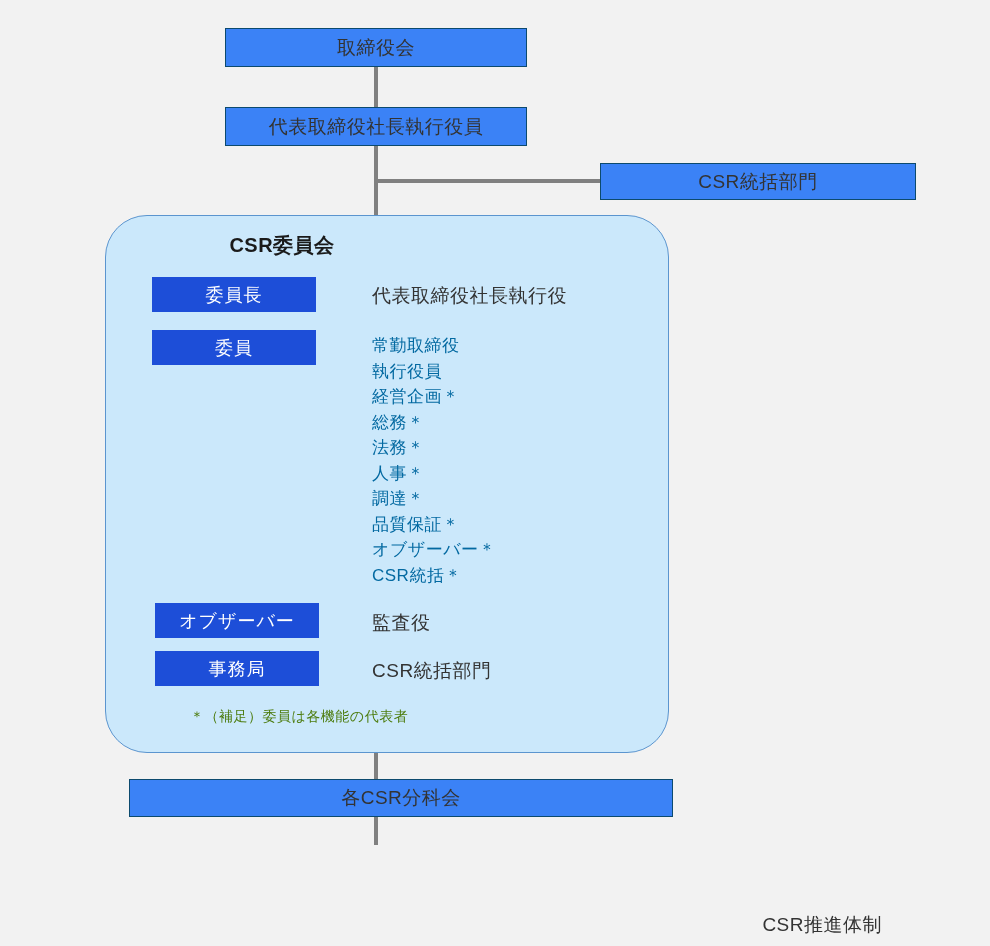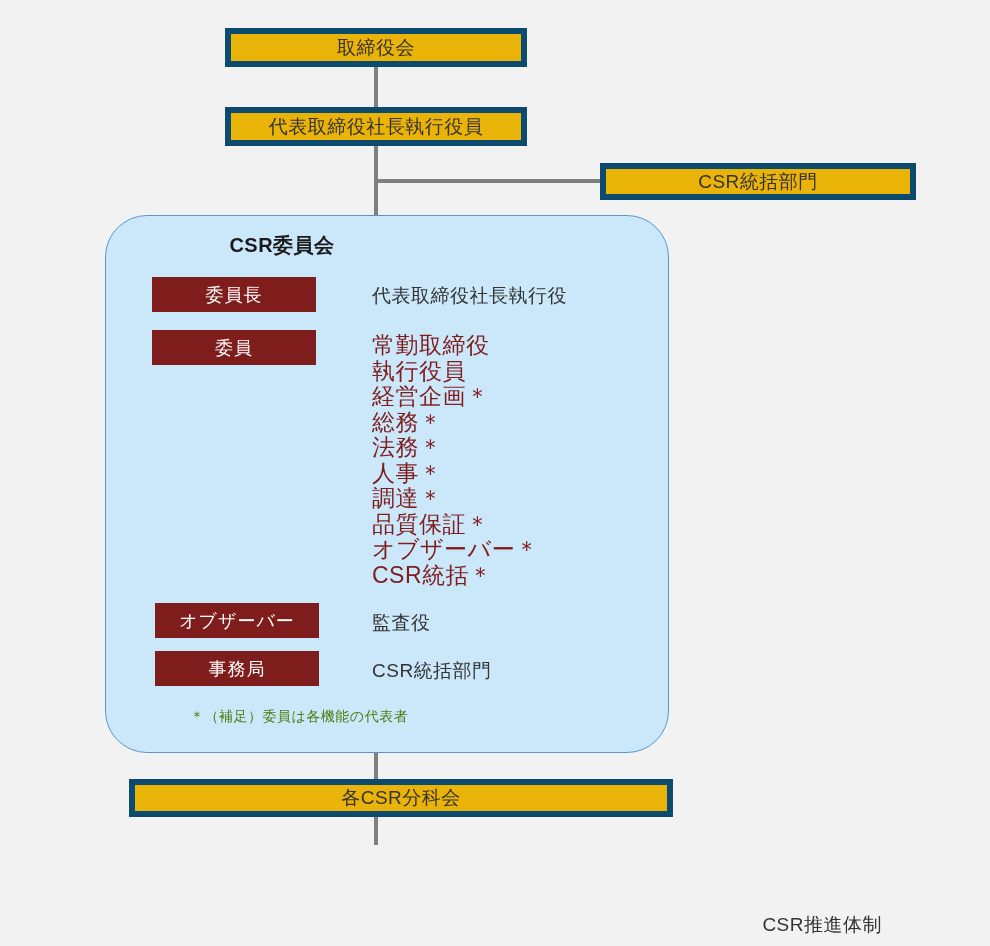--- a/index.html
+++ b/index.html
@@ -23,22 +23,22 @@
   
   .conn {
     position: absolute;
     background: #808080;
   }
 
   
   .box {
     position: absolute;
     box-sizing: border-box;
-    background: #eab308;
-    border: 6px solid #0c4a6e;
+    background: #3b82f6;
+    border: 1px solid #0c4a6e;
     display: flex;
     align-items: center;
     justify-content: center;
     font-size: 19px;
     color: #333333;
     letter-spacing: 0.5px;
   }
 
   #box-board      { left: 225px; top: 28px;  width: 302px; height: 39px; }
   #box-president  { left: 225px; top: 107px; width: 302px; height: 39px; }
@@ -67,21 +67,21 @@
     font-size: 20px;
     font-weight: bold;
     color: #1a1a1a;
     letter-spacing: 0.5px;
   }
 
   
   .chip {
     position: absolute;
     box-sizing: border-box;
-    background: #7f1d1d;
+    background: #1d4ed8;
     color: #ffffff;
     display: flex;
     align-items: center;
     justify-content: center;
     font-size: 18px;
     letter-spacing: 1px;
   }
   #chip-chair     { left: 152px; top: 277px; width: 164px; height: 35px; }
   #chip-members   { left: 152px; top: 330px; width: 164px; height: 35px; }
   #chip-observer  { left: 155px; top: 603px; width: 164px; height: 35px; }
@@ -97,22 +97,22 @@
     white-space: nowrap;
   }
   #val-chair     { top: 283px; }
   #val-observer  { top: 610px; }
   #val-secretary { top: 658px; }
 
   #val-members {
     position: absolute;
     left: 372px;
     top: 333px;
-    font-size: 23px;
-    color: #7f1d1d;
+    font-size: 17px;
+    color: #0369a1;
     letter-spacing: 0.5px;
   }
   #val-members .mitem {
     display: block;
     line-height: 25.5px;
     white-space: nowrap;
   }
 
   #footnote {
     position: absolute;

